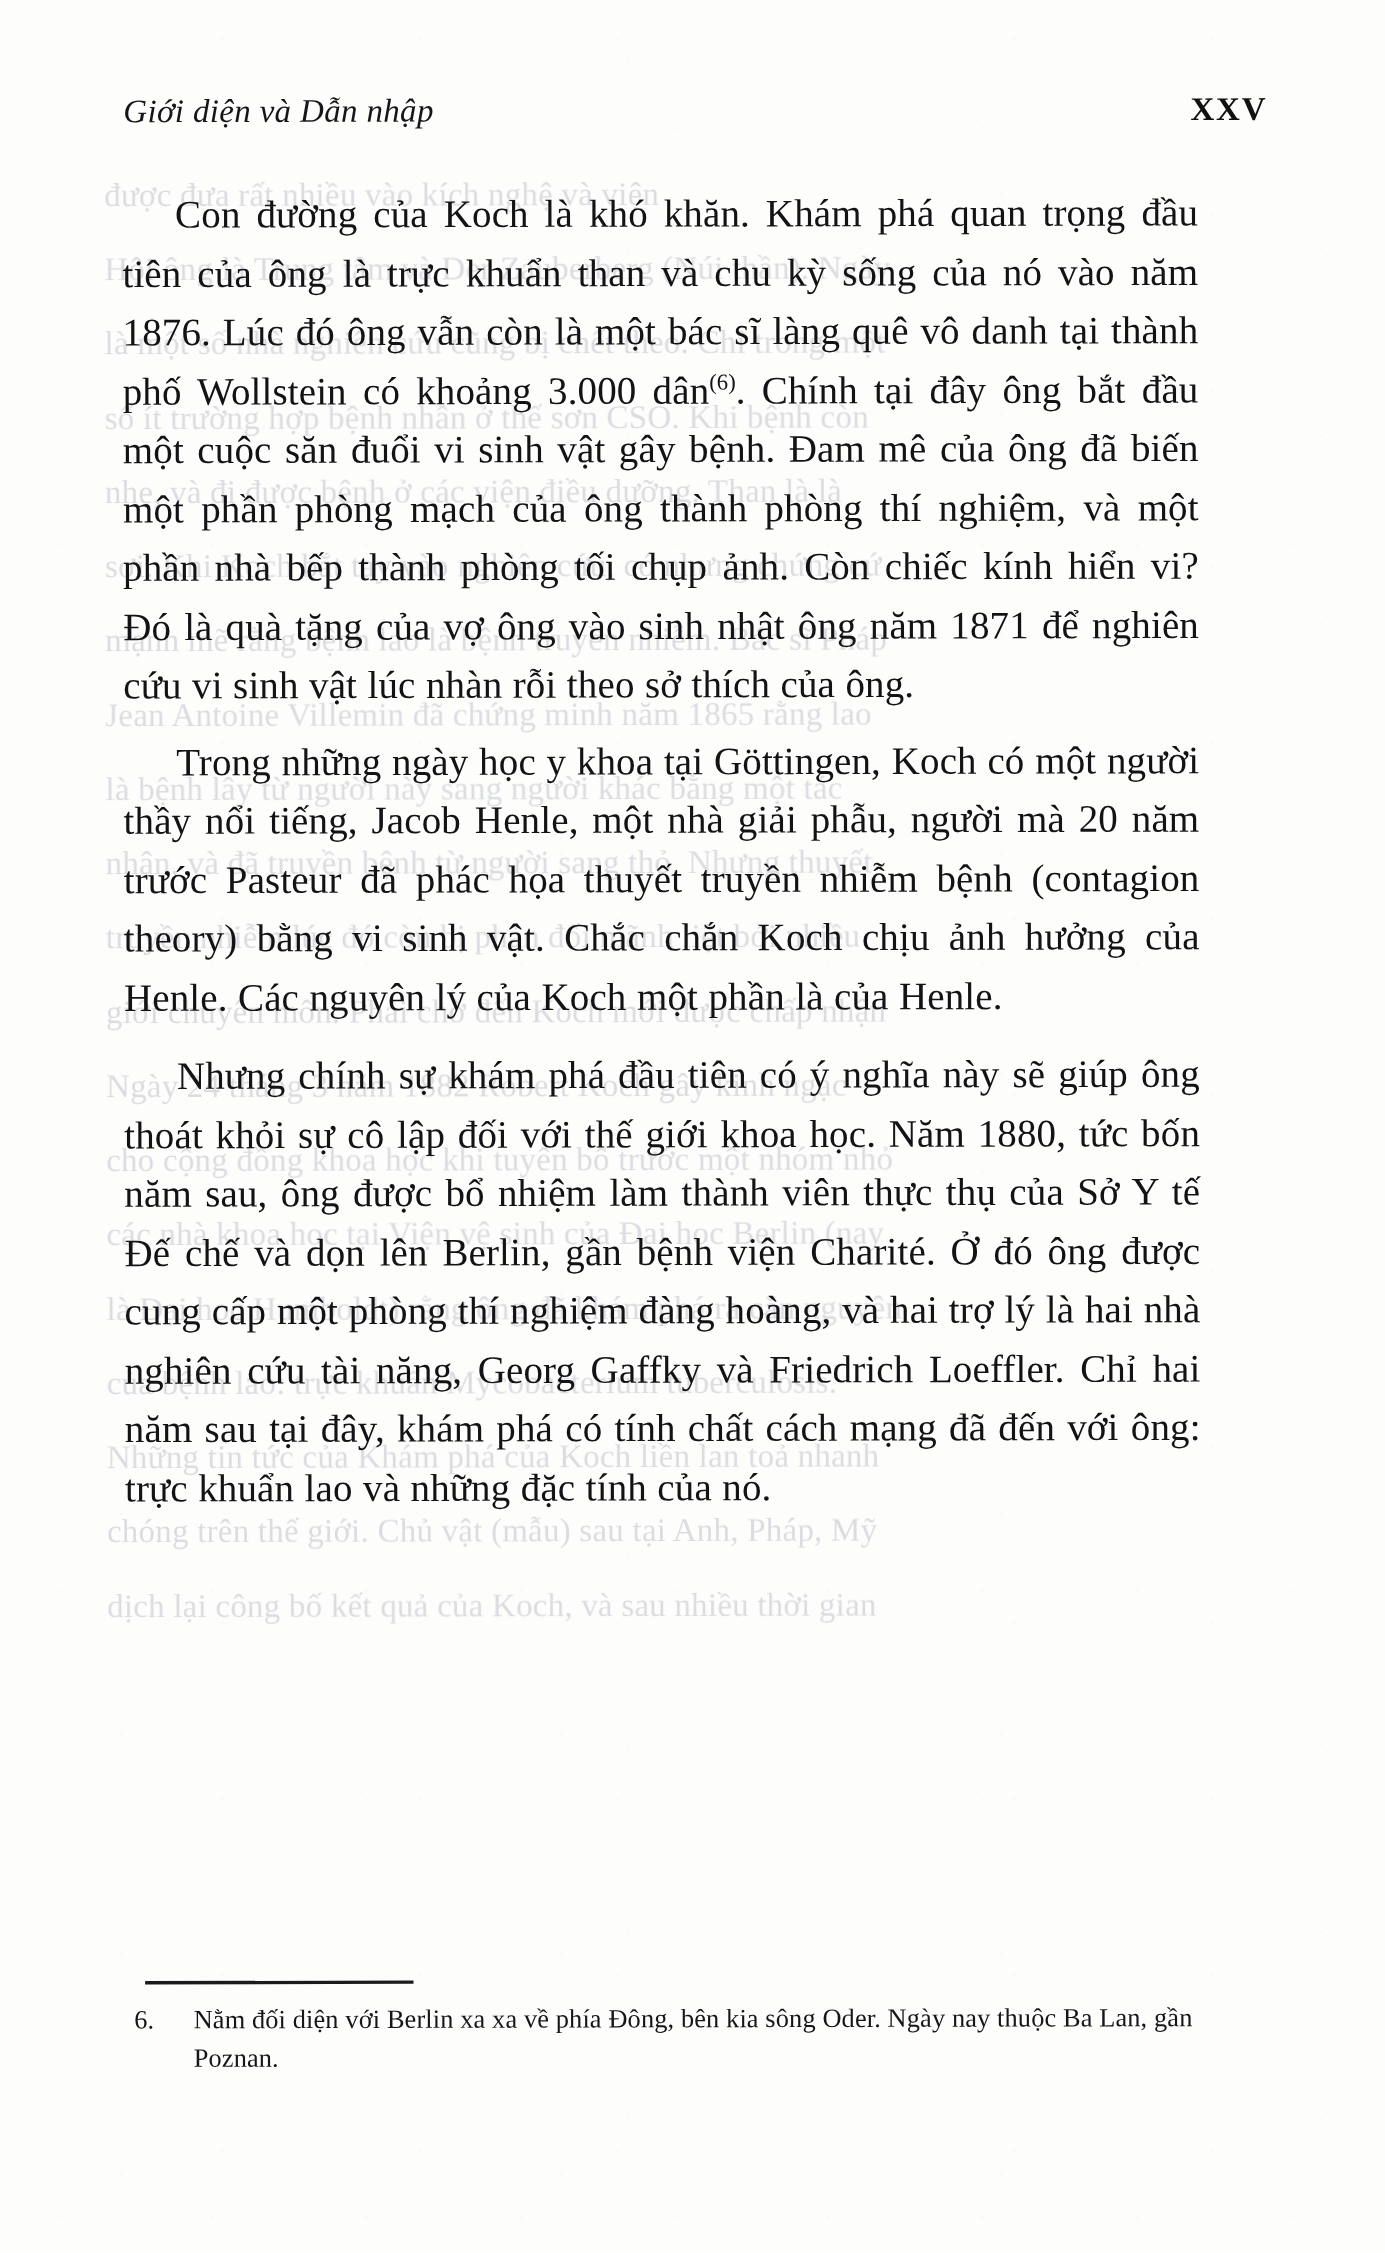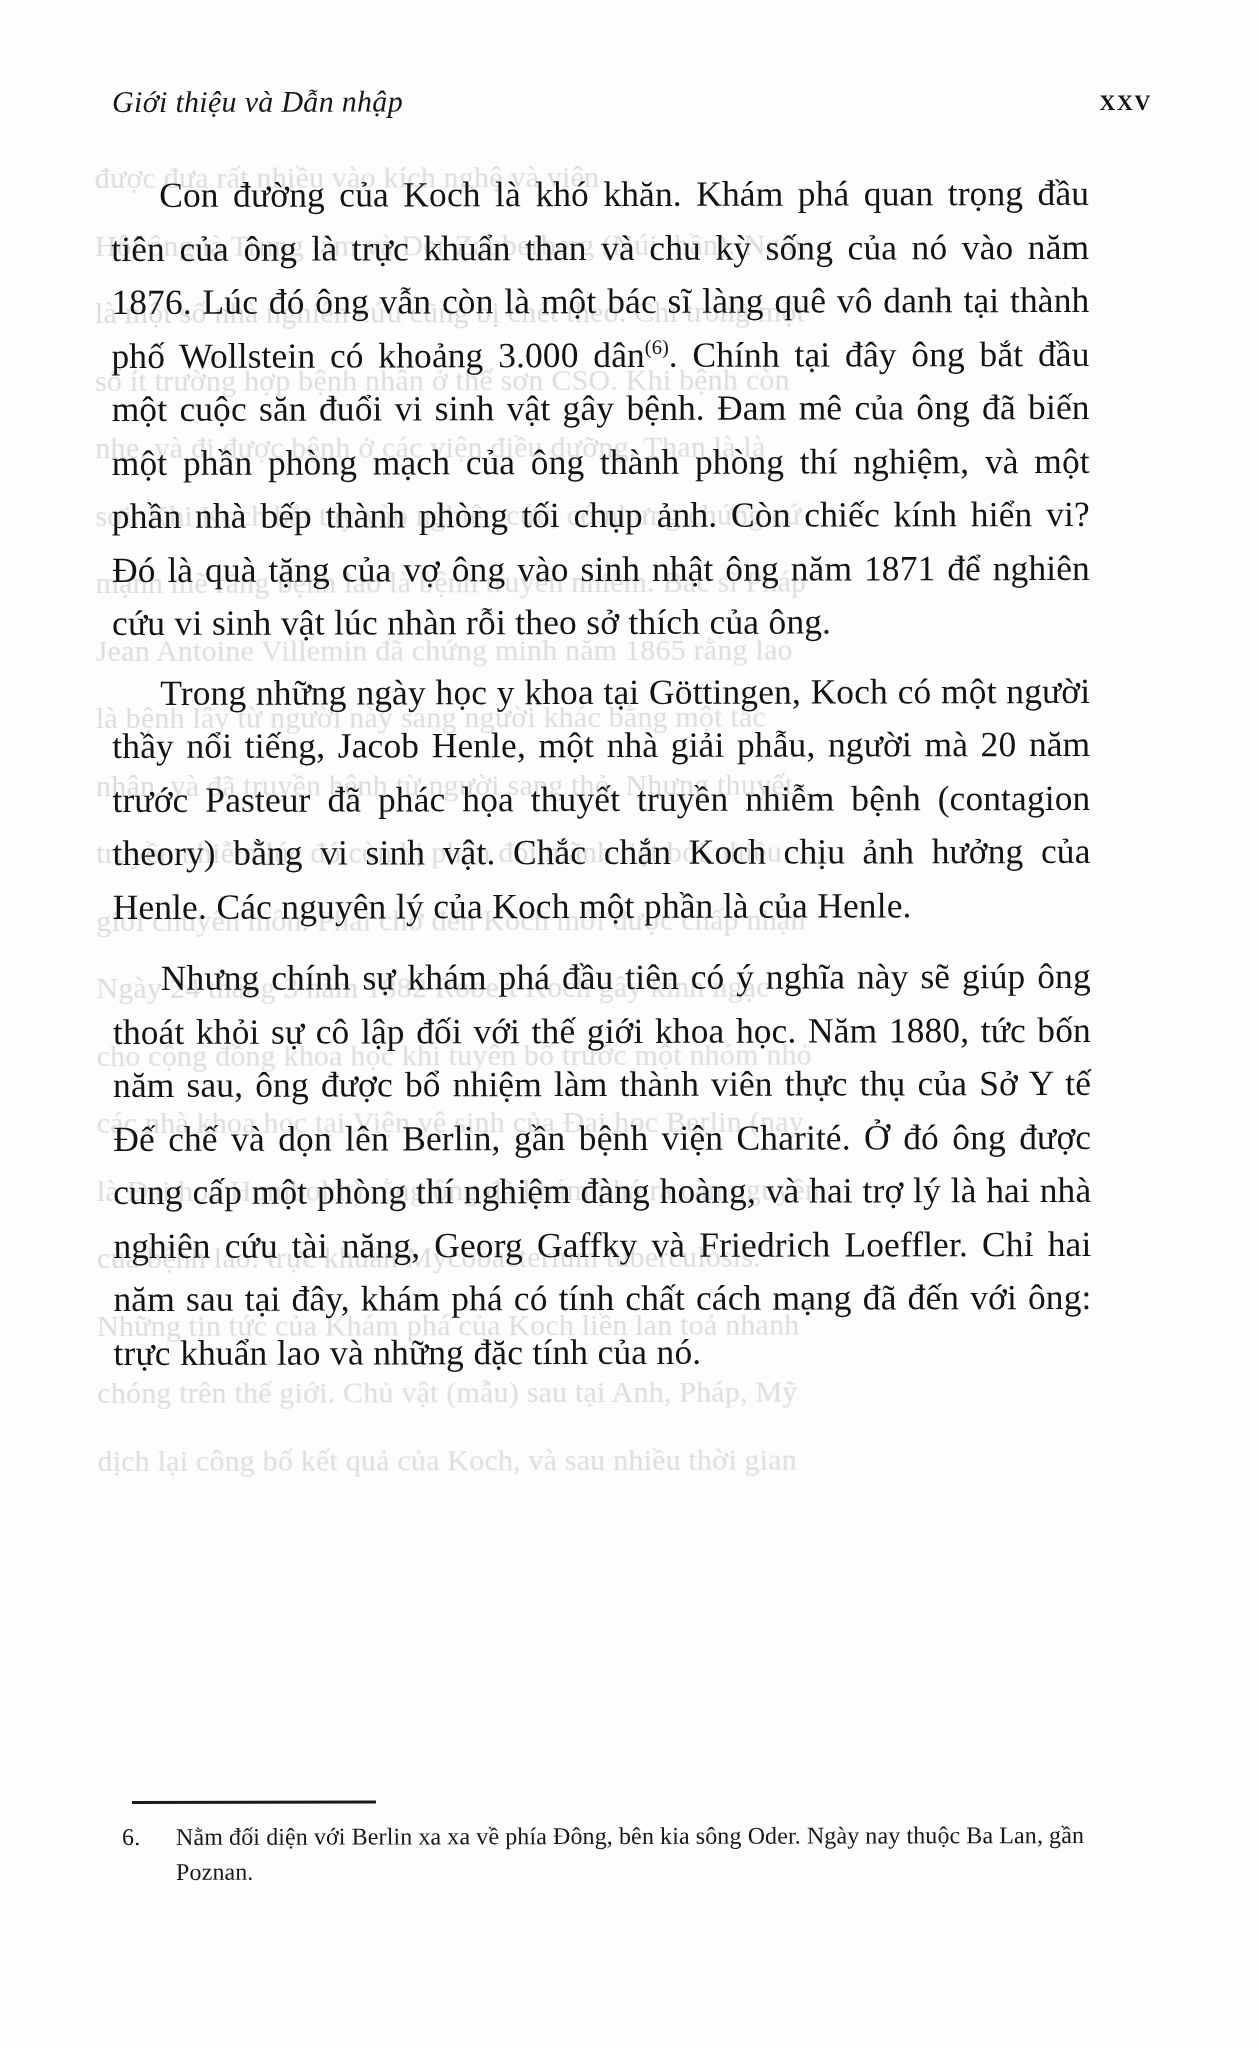--- a/index.html
+++ b/index.html
@@ -67,21 +67,21 @@
     justify-content: space-between;
   }
   .rh-title {
     font-style: italic;
     font-size: 30px;
     letter-spacing: .3px;
     color: #16161a;
     font-family: "Liberation Serif", "DejaVu Serif", serif;
   }
   .rh-folio {
-    font-size: 22px;
+    font-size: 30px;
     font-weight: 700;
     letter-spacing: 1.6px;
     color: #111;
     font-family: "Liberation Serif", "DejaVu Serif", serif;
   }
 
   
   .body-col {
     position: absolute;
     left: 112px;
@@ -164,21 +164,21 @@
     <p>cho cộng đồng khoa học khi tuyên bố trước một nhóm nhỏ</p>
     <p>các nhà khoa học tại Viện vệ sinh của Đại học Berlin (nay</p>
     <p>là Đại học Humboldt) rằng ông đã khám phá ra căn nguyên</p>
     <p>của bệnh lao: trực khuẩn Mycobacterium tuberculosis.</p>
     <p>Những tin tức của Khám phá của Koch liền lan toả nhanh</p>
     <p>chóng trên thế giới. Chủ vật (mẫu) sau tại Anh, Pháp, Mỹ</p>
     <p>dịch lại công bố kết quả của Koch, và sau nhiều thời gian</p>
   </div>
 
   <div class="running-head scan-tilt">
-    <span class="rh-title">Giới thiệu và Dẫn nhập</span>
+    <span class="rh-title">Giới diện và Dẫn nhập</span>
     <span class="rh-folio">XXV</span>
   </div>
 
   <div class="body-col scan-tilt">
 
     <p class="tight"><span>Con đường của Koch là khó khăn. Khám phá quan trọng đầu tiên của ông là trực khuẩn than và chu kỳ sống của nó vào năm 1876. Lúc đó ông vẫn còn là một bác sĩ làng quê vô danh tại thành phố Wollstein có khoảng 3.000 dân</span><sup class="fn-ref">(6)</sup><span>. Chính tại đây ông bắt đầu một cuộc săn đuổi vi sinh vật gây bệnh. Đam mê của ông đã biến một phần phòng mạch của ông thành phòng thí nghiệm, và một phần nhà bếp thành phòng tối chụp ảnh. Còn chiếc kính hiển vi? Đó là quà tặng của vợ ông vào sinh nhật ông năm 1871 để nghiên cứu vi sinh vật lúc nhàn rỗi theo sở thích của ông.</span></p>
 
     <p>Trong những ngày học y khoa tại Göttingen, Koch có một người thầy nổi tiếng, Jacob Henle, một nhà giải phẫu, người mà 20 năm trước Pasteur đã phác họa thuyết truyền nhiễm bệnh (contagion theory) bằng vi sinh vật. Chắc chắn Koch chịu ảnh hưởng của Henle. Các nguyên lý của Koch một phần là của Henle.</p>
 
     <p>Nhưng chính sự khám phá đầu tiên có ý nghĩa này sẽ giúp ông thoát khỏi sự cô lập đối với thế giới khoa học. Năm 1880, tức bốn năm sau, ông được bổ nhiệm làm thành viên thực thụ của Sở Y tế Đế chế và dọn lên Berlin, gần bệnh viện Charité. Ở đó ông được cung cấp một phòng thí nghiệm đàng hoàng, và hai trợ lý là hai nhà nghiên cứu tài năng, Georg Gaffky và Friedrich Loeffler. Chỉ hai năm sau tại đây, khám phá có tính chất cách mạng đã đến với ông: trực khuẩn lao và những đặc tính của nó.</p>

